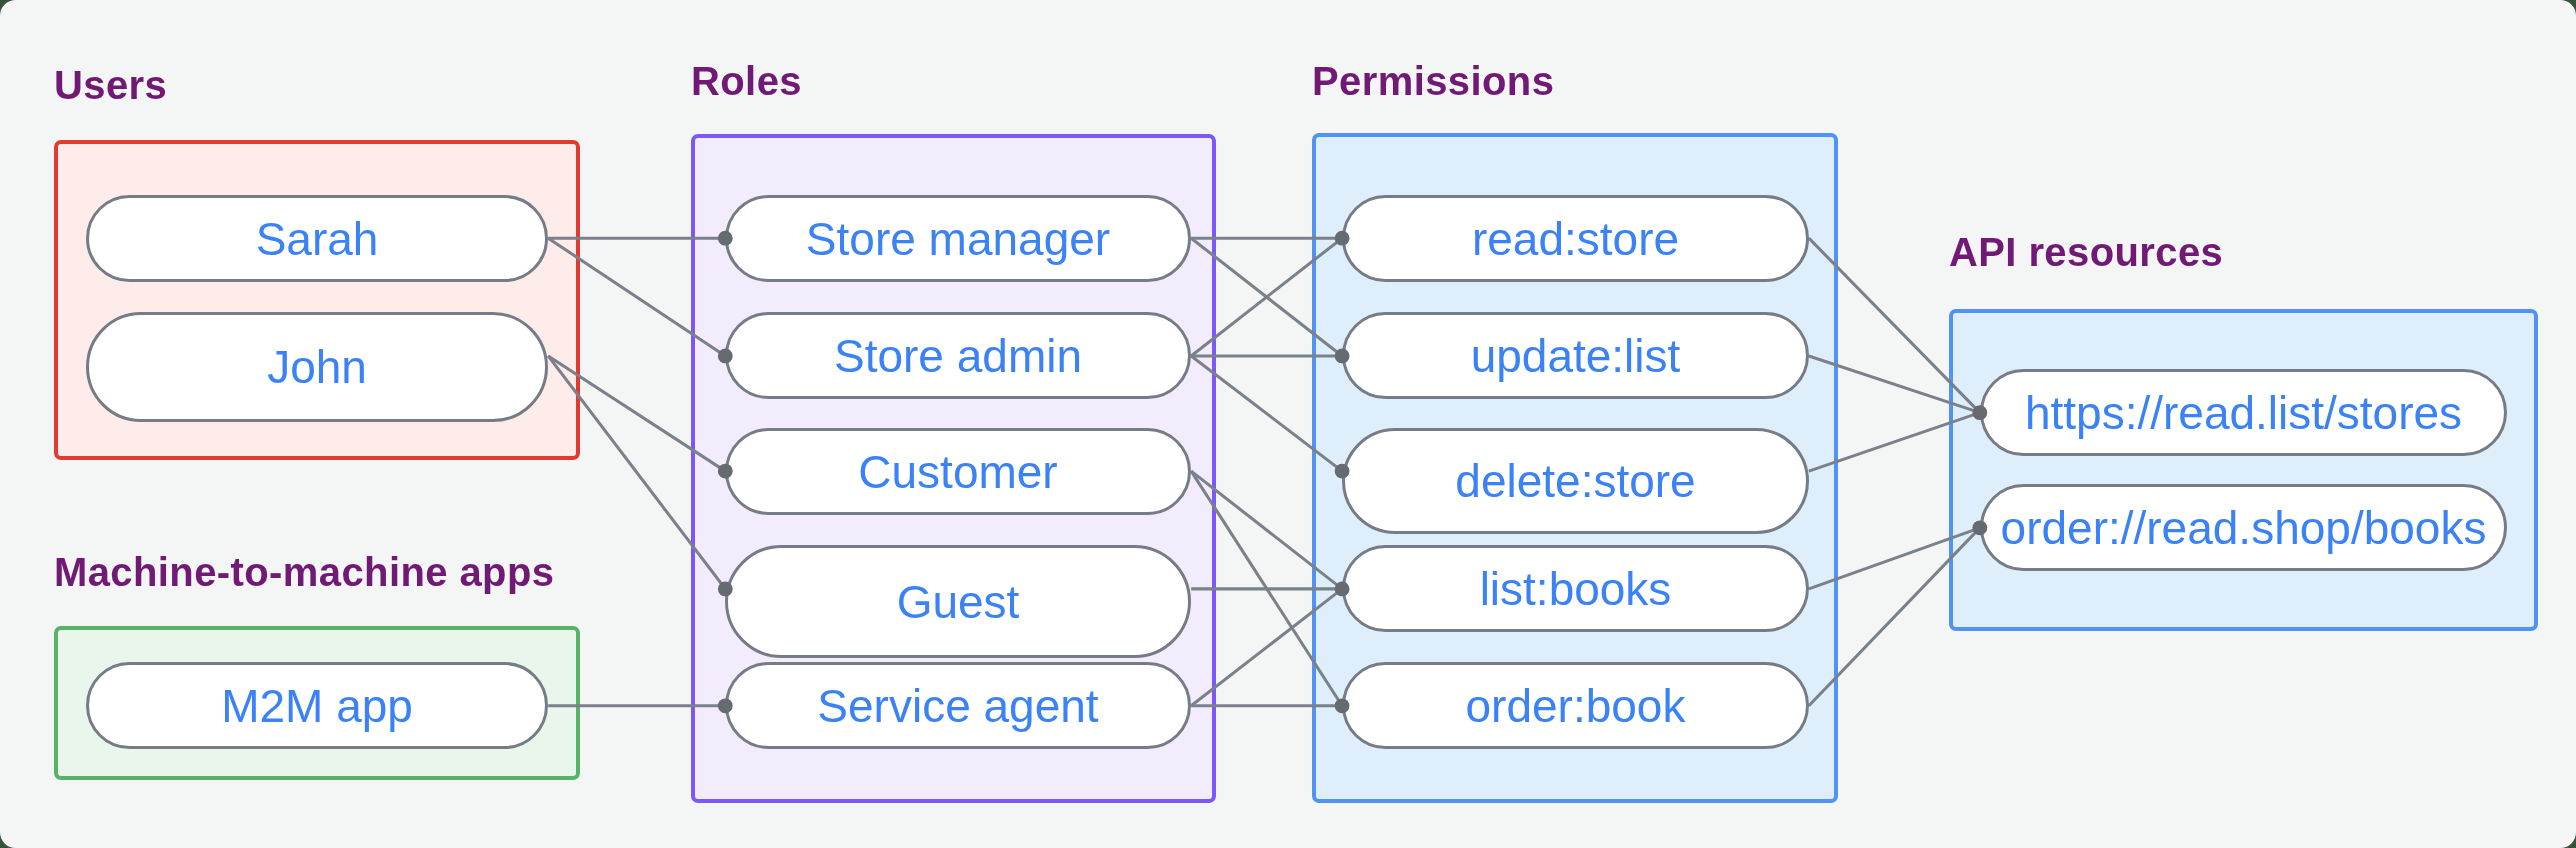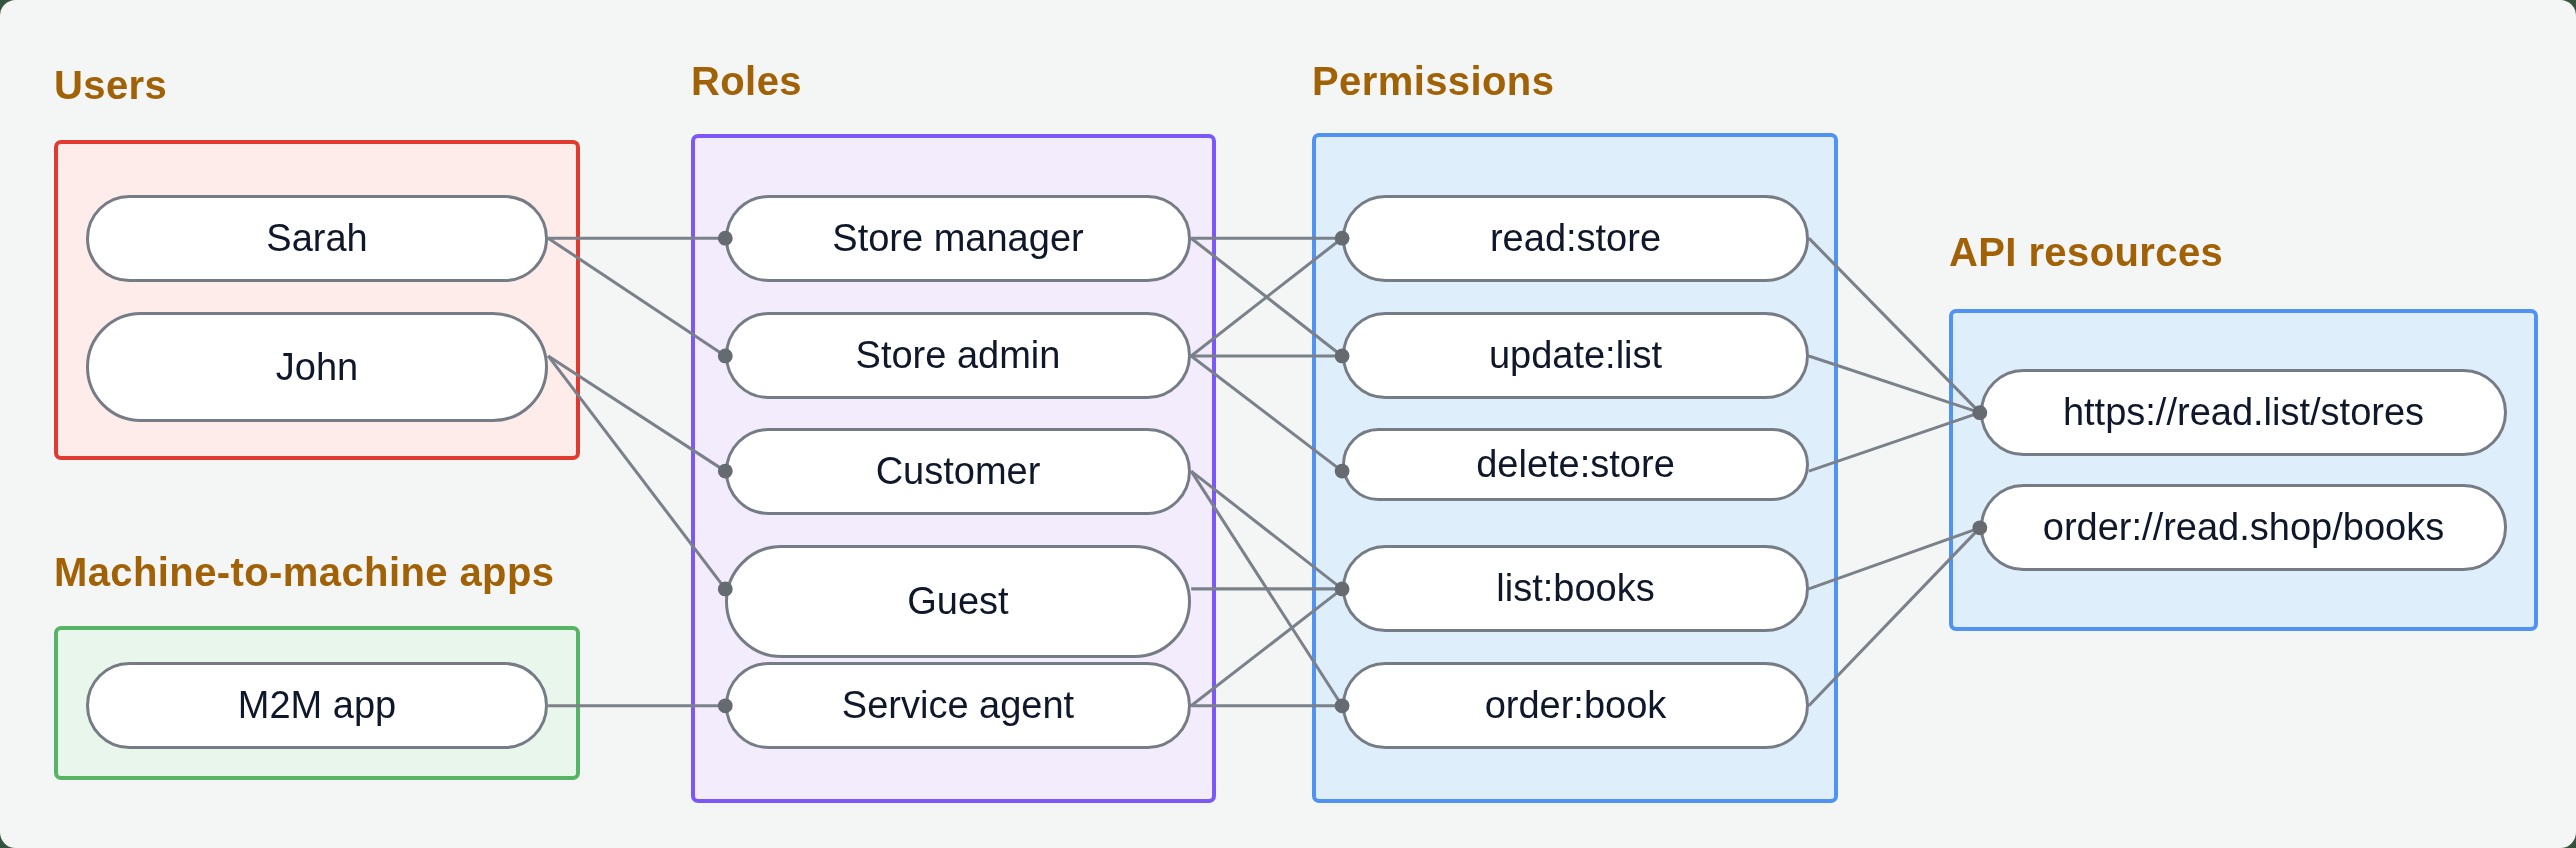--- a/index.html
+++ b/index.html
@@ -2,25 +2,25 @@
 <html style="font-size:14px"><head>
 <meta charset="utf-8">
 <style>
   html,body{margin:0;padding:0;background:#35523f;}
   .canvas{
     position:relative;width:2576px;height:848px;background:#f4f6f5;
     border-radius:15.7px;overflow:hidden;
     font-family:"Liberation Sans",sans-serif;
   }
   .group-box{position:absolute;border-style:solid;border-width:4.4px;border-radius:7px;box-sizing:border-box;}
-  .group-label{position:absolute;font-size:40px;font-weight:600;color:#a16207;white-space:nowrap;letter-spacing:0.4px;}
+  .group-label{position:absolute;font-size:40px;font-weight:600;color:#701a75;white-space:nowrap;letter-spacing:0.4px;}
   .pill{
     position:absolute;background:#ffffff;border:3.1px solid #767c85;border-radius:872px;
     box-sizing:border-box;display:flex;align-items:center;justify-content:center;
-    font-size:38px;font-weight:400;color:#0f172a;white-space:nowrap;
+    font-size:46px;font-weight:400;color:#3b82f6;white-space:nowrap;
   }
   svg.edges{position:absolute;left:0;top:0;width:2576px;height:848px;pointer-events:none;}
 </style>
 </head>
 <body>
 
 <div class="canvas" id="canvas">
   <div id="boxes-layer">
       <div class="group-box" style="left: 54px; top: 140px; width: 526px; height: 320px; border-color: rgb(224, 58, 49); background: rgb(253, 236, 234);"></div>
       <div class="group-box" style="left: 54px; top: 626px; width: 526px; height: 154px; border-color: rgb(87, 180, 103); background: rgb(232, 246, 236);"></div>
@@ -39,21 +39,21 @@
       <div class="pill" style="left: 86px; top: 195px; width: 462px; height: 87px;">Sarah</div>
       <div class="pill" style="left: 86px; top: 312px; width: 462px; height: 110px;">John</div>
       <div class="pill" style="left: 86px; top: 662px; width: 462px; height: 87px;">M2M app</div>
       <div class="pill" style="left: 725px; top: 195px; width: 466px; height: 87px;">Store manager</div>
       <div class="pill" style="left: 725px; top: 312px; width: 466px; height: 87px;">Store admin</div>
       <div class="pill" style="left: 725px; top: 428px; width: 466px; height: 87px;">Customer</div>
       <div class="pill" style="left: 725px; top: 545px; width: 466px; height: 113px;">Guest</div>
       <div class="pill" style="left: 725px; top: 662px; width: 466px; height: 87px;">Service agent</div>
       <div class="pill" style="left: 1342px; top: 195px; width: 467px; height: 87px;">read:store</div>
       <div class="pill" style="left: 1342px; top: 312px; width: 467px; height: 87px;">update:list</div>
-      <div class="pill" style="left: 1342px; top: 428px; width: 467px; height: 73px;">delete:store</div>
+      <div class="pill" style="left: 1342px; top: 428px; width: 467px; height: 106px;">delete:store</div>
       <div class="pill" style="left: 1342px; top: 545px; width: 467px; height: 87px;">list:books</div>
       <div class="pill" style="left: 1342px; top: 662px; width: 467px; height: 87px;">order:book</div>
       <div class="pill" style="left: 1980px; top: 369px; width: 527px; height: 87px;">https://read.list/stores</div>
       <div class="pill" style="left: 1980px; top: 484px; width: 527px; height: 87px;">order://read.shop/books</div>
     </div>
   <svg class="edges" id="edges-svg" viewBox="0 0 2952 972">
       <line x1="628" y1="273" x2="831" y2="273" stroke="#7b818a" stroke-width="3.5"></line>
       <line x1="628" y1="273" x2="831" y2="408" stroke="#7b818a" stroke-width="3.5"></line>
       <line x1="628" y1="408" x2="831" y2="540" stroke="#7b818a" stroke-width="3.5"></line>
       <line x1="628" y1="408" x2="831" y2="675" stroke="#7b818a" stroke-width="3.5"></line>

